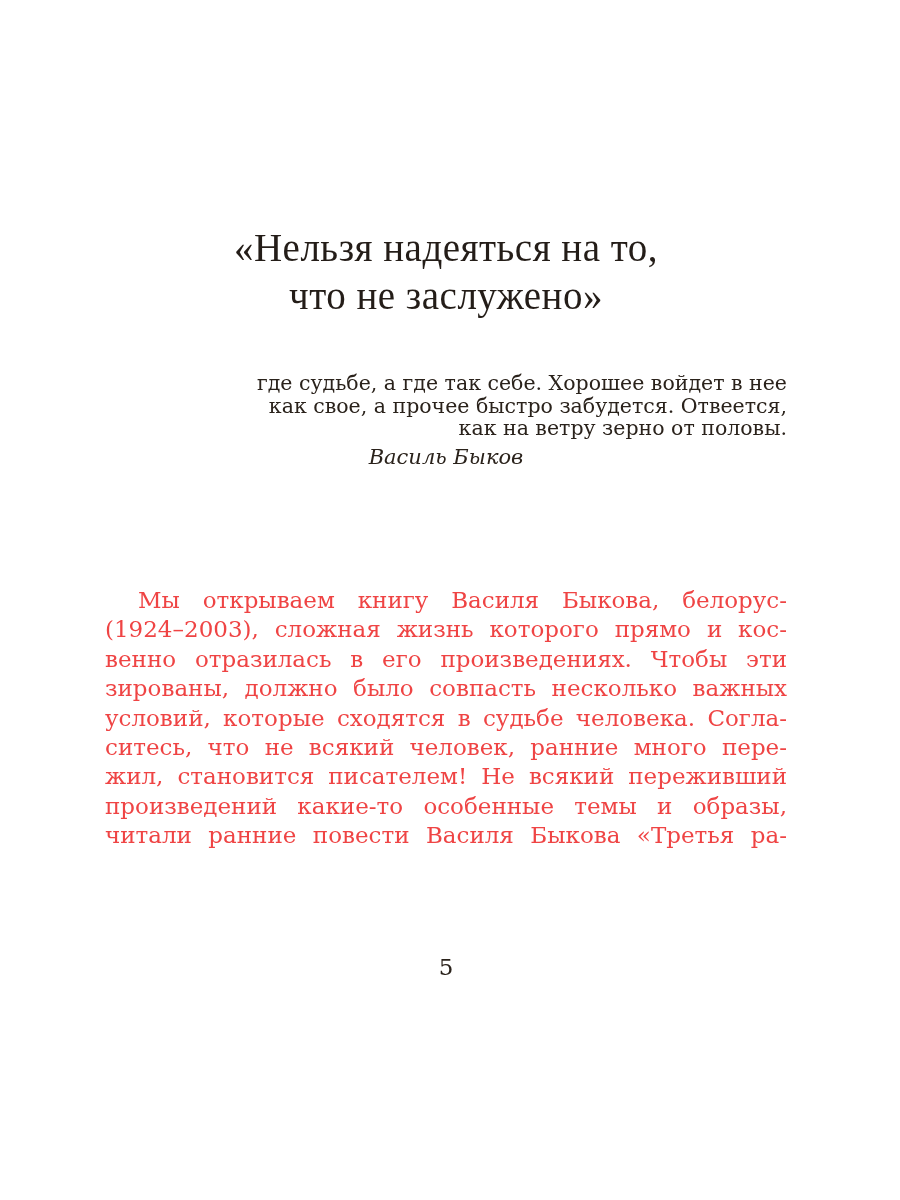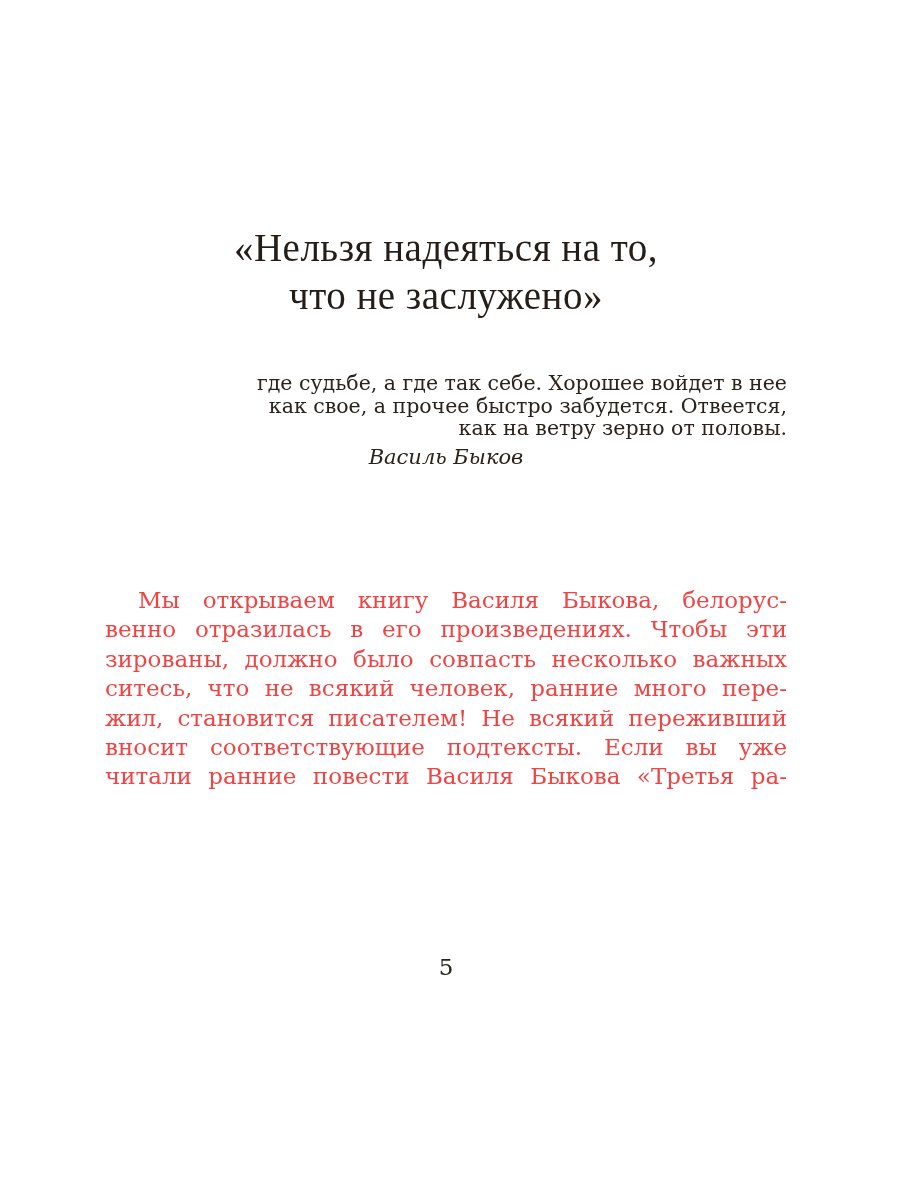--- a/index.html
+++ b/index.html
@@ -97,24 +97,26 @@
       <div>
           <div class="epigraph-line">где судьбе, а где так себе. Хорошее войдет в нее</div>
           <div class="epigraph-line">как свое, а прочее быстро забудется. Отвеется,</div>
           <div class="epigraph-line">как на ветру зерно от половы.</div>
         </div>
       <div class="epigraph-author">Василь Быков</div>
     </div>
 
     <div class="body-text">
         <div class="body-line">Мы открываем книгу Василя Быкова, белорус-</div>
+        <div class="body-line">(1924–2003), сложная жизнь которого прямо и кос-</div>
         <div class="body-line">венно отразилась в его произведениях. Чтобы эти</div>
         <div class="body-line">зированы, должно было совпасть несколько важных</div>
+        <div class="body-line">условий, которые сходятся в судьбе человека. Согла-</div>
         <div class="body-line">ситесь, что не всякий человек, ранние много пере-</div>
         <div class="body-line">жил, становится писателем! Не всякий переживший</div>
-        <div class="body-line">вносит соответствующие подтексты. Если вы уже</div>
+        <div class="body-line">произведений какие-то особенные темы и образы,</div>
         <div class="body-line">читали ранние повести Василя Быкова «Третья ра-</div>
       </div>
 
     <div class="page-number">5</div>
 
   </div>
 </div>
 
 </body></html>

